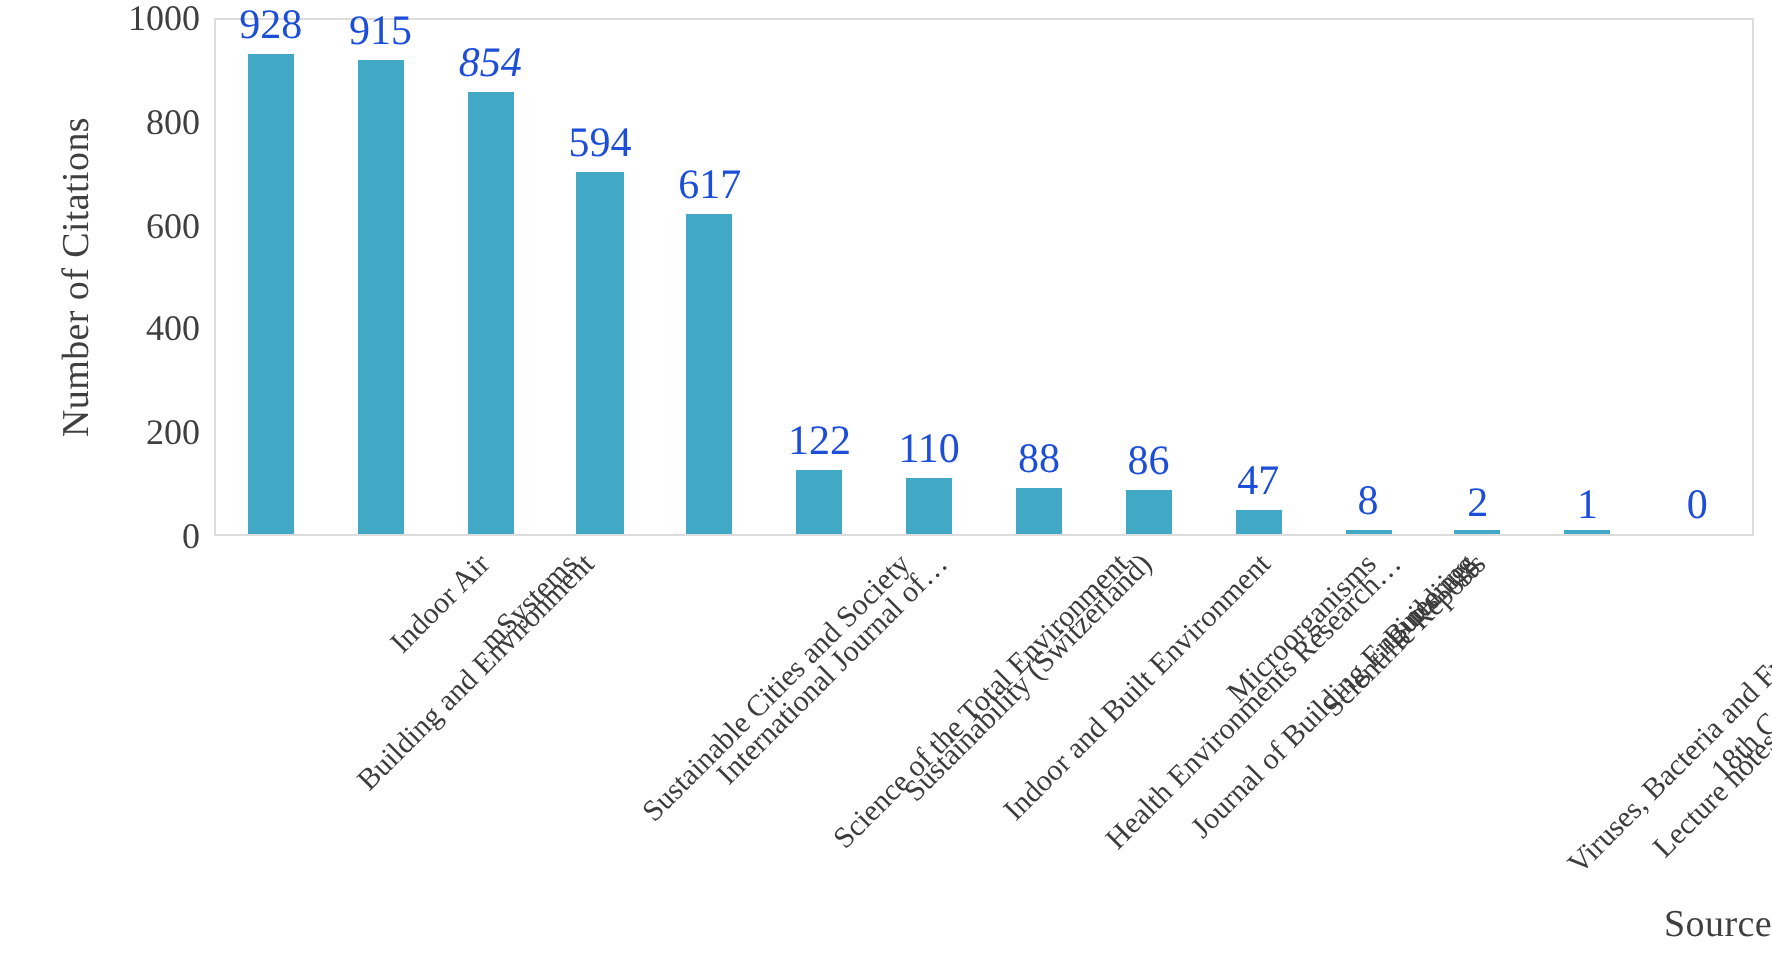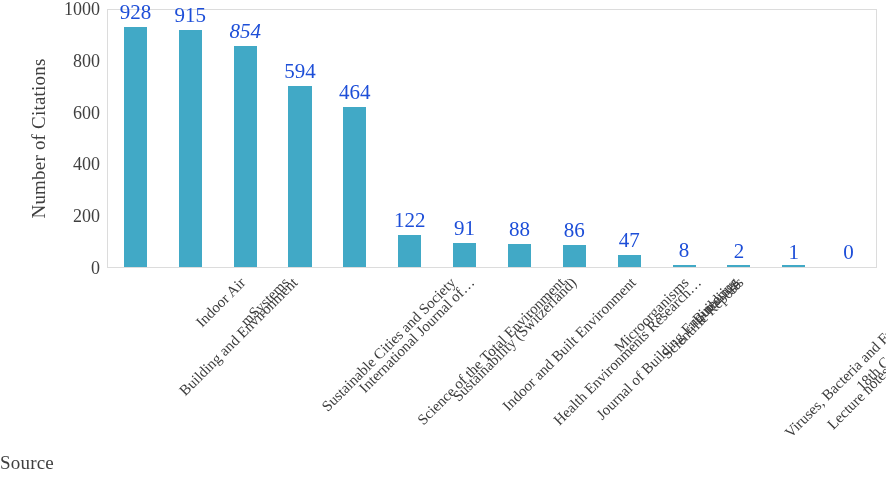--- a/index.html
+++ b/index.html
@@ -121,21 +121,21 @@
     font-size: 15px;
     color: #3c3c3c;
     text-align: right;
     line-height: 1.05;
   }
   .x-axis-title {
     position: absolute;
     left: 0;
     right: 0;
     top: 452px;
-    text-align: left;
+    text-align: right;
     font-size: 19px;
     color: #3f3f3f;
     letter-spacing: 0.2px;
   }
 </style>
 </head>
 <body>
 
 <div id="chart-root">
 
@@ -163,29 +163,29 @@
         <div class="bar-slot">
           <div class="bar" title="mSystems: 854" style="height: 221.186px; background: rgb(65, 169, 198);"></div>
           <div class="bar-value" style="bottom: 225.186px; font-style: italic;">854</div>
         </div>
         <div class="bar-slot">
           <div class="bar" title="Sustainable Cities and Society: 699" style="height: 181.041px; background: rgb(65, 169, 198);"></div>
           <div class="bar-value" style="bottom: 185.041px;">594</div>
         </div>
         <div class="bar-slot">
           <div class="bar" title="International Journal of…: 617" style="height: 159.803px; background: rgb(65, 169, 198);"></div>
-          <div class="bar-value" style="bottom: 163.803px;">464</div>
+          <div class="bar-value" style="bottom: 163.803px;">617</div>
         </div>
         <div class="bar-slot">
           <div class="bar" title="Sustainability (Switzerland): 122" style="height: 31.598px; background: rgb(65, 169, 198);"></div>
           <div class="bar-value" style="bottom: 35.598px;">122</div>
         </div>
         <div class="bar-slot">
-          <div class="bar" title="Health Environments Research…: 91" style="height: 23.569px; background: rgb(65, 169, 198);"></div>
-          <div class="bar-value" style="bottom: 27.569px;">91</div>
+          <div class="bar" title="Indoor and Built Environment: 110" style="height: 28.49px; background: rgb(65, 169, 198);"></div>
+          <div class="bar-value" style="bottom: 32.49px;">110</div>
         </div>
         <div class="bar-slot">
           <div class="bar" title="Journal of Building Engineering: 88" style="height: 22.792px; background: rgb(65, 169, 198);"></div>
           <div class="bar-value" style="bottom: 26.792px;">88</div>
         </div>
         <div class="bar-slot">
           <div class="bar" title="Microorganisms: 86" style="height: 22.274px; background: rgb(65, 169, 198);"></div>
           <div class="bar-value" style="bottom: 26.274px;">86</div>
         </div>
         <div class="bar-slot">

